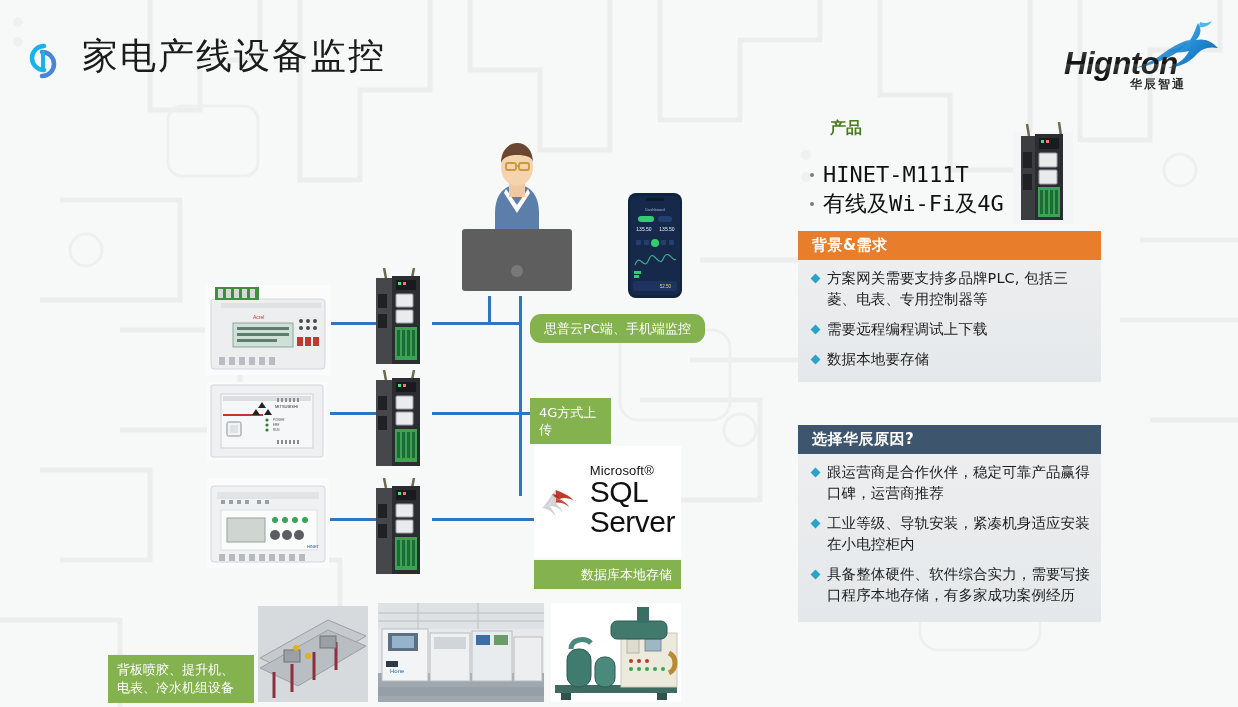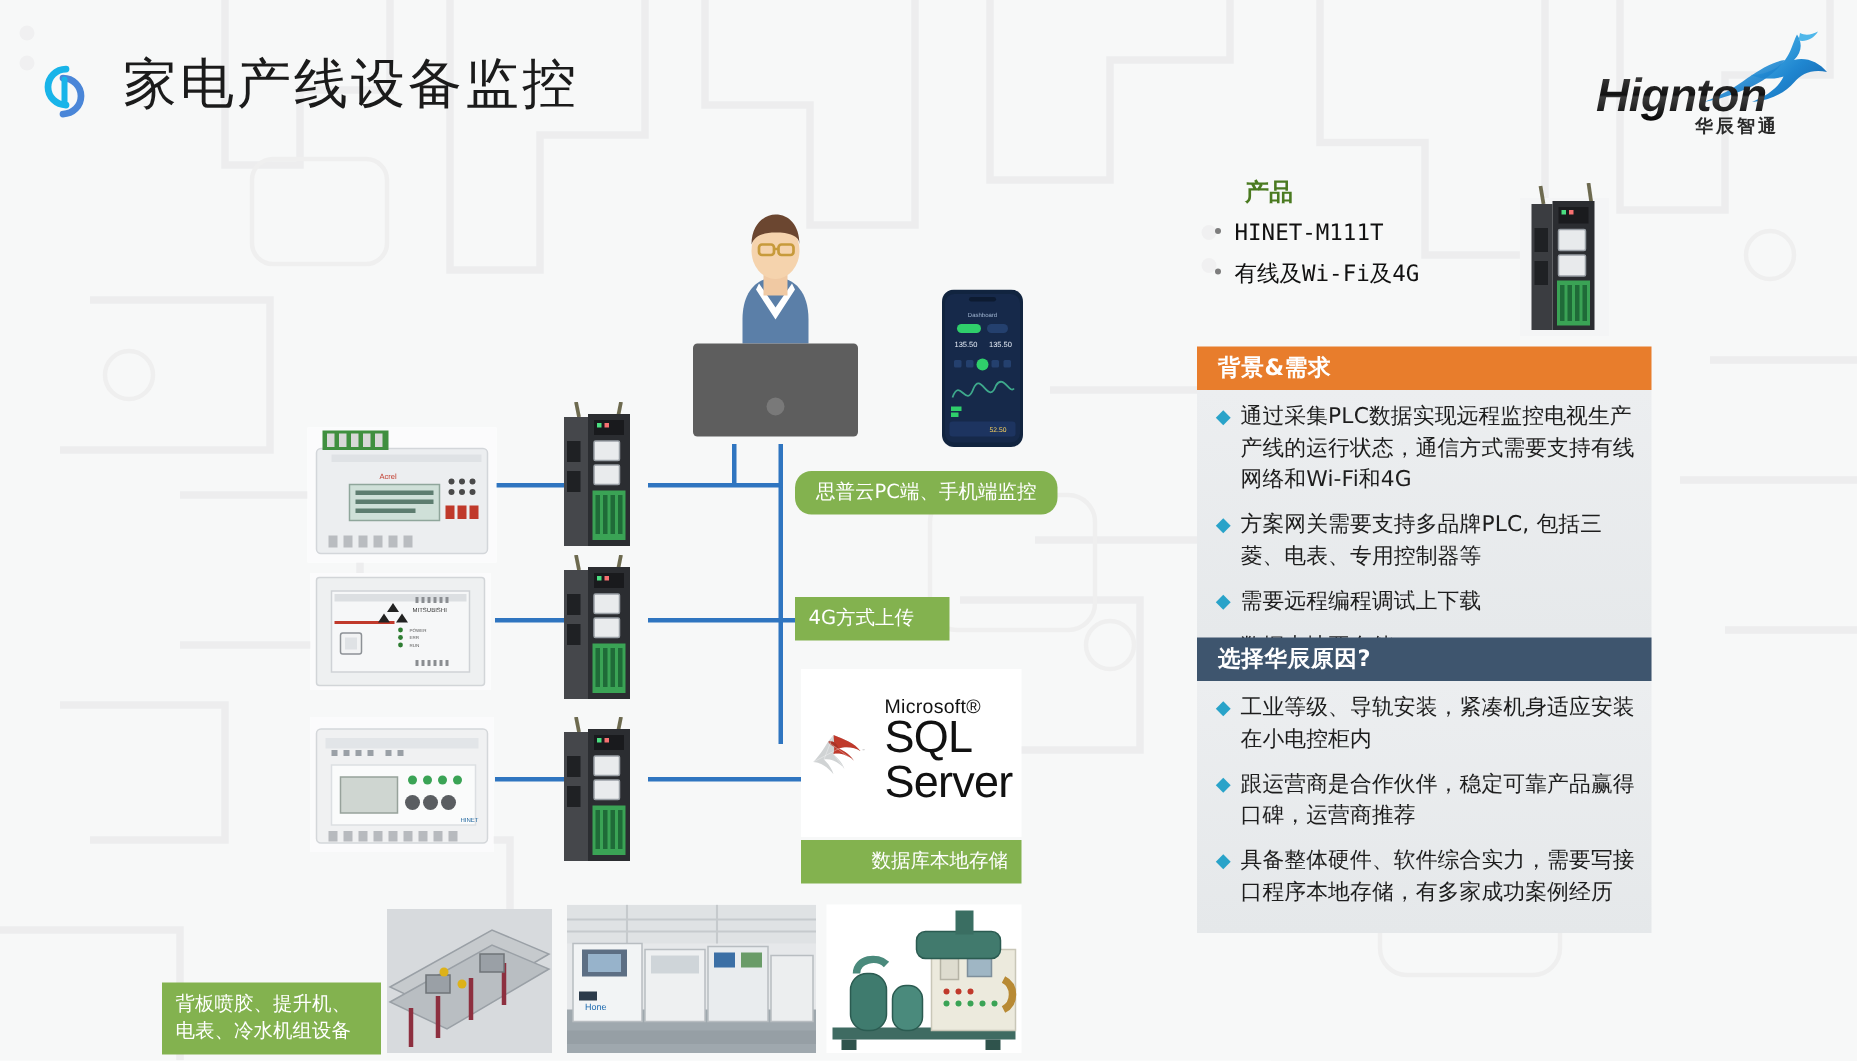--- a/index.html
+++ b/index.html
@@ -87,21 +87,21 @@
   
   .product { position: absolute; left: 806px; top: 118px; width: 300px; height: 112px; }
   .product-title {
     position: absolute; left: 24px; top: 0;
     color: #4a7a20; font-weight: bold; font-size: 16px;
     font-family: "DejaVu Sans", sans-serif;
   }
   .product-li {
     position: absolute; left: 2px;
     font-family: "DejaVu Sans Mono", "DejaVu Sans", monospace;
-    font-size: 15px; color: #111; white-space: nowrap;
+    font-size: 22px; color: #111; white-space: nowrap; margin-top: 16px;
   }
   .product-li .pd {
     display: inline-block; width: 4px; height: 4px; background: #7d7d7d;
     border-radius: 50%; vertical-align: middle; margin: 0 9px 3px 2px;
   }
 
   
   .photo { position: absolute; overflow: hidden; background: #fff; }
   .link-line { position: absolute; background: #2f75c0; height: 3px; }
   .link-v { position: absolute; background: #2f75c0; width: 3px; }
@@ -264,47 +264,43 @@
       <rect x="10" y="30" width="9" height="16" fill="#1f2124"></rect>
       <rect x="10" y="52" width="9" height="16" fill="#1f2124"></rect>
     </svg>
   </div>
 
   <div class="panel" style="top:231px;">
     <div class="panel-head orange">背景&amp;需求</div>
     <div class="panel-body">
       <div class="bullet-row">
         <span class="dia"></span>
-        <span class="btext">通过采集PLC数据实现远程监控电视生产产线的运行状态，通信方式需要支持有线网络和Wi-Fi和4G</span>
-      </div>
-      <div class="bullet-row">
-        <span class="dia"></span>
         <span class="btext">方案网关需要支持多品牌PLC, 包括三菱、电表、专用控制器等</span>
       </div>
       <div class="bullet-row">
         <span class="dia"></span>
         <span class="btext">需要远程编程调试上下载</span>
       </div>
       <div class="bullet-row">
         <span class="dia"></span>
         <span class="btext">数据本地要存储</span>
       </div>
     </div>
   </div>
 
   <div class="panel" style="top:425px;">
     <div class="panel-head slate">选择华辰原因?</div>
     <div class="panel-body" style="padding-bottom:14px;">
       <div class="bullet-row">
         <span class="dia"></span>
-        <span class="btext">工业等级、导轨安装，紧凑机身适应安装在小电控柜内</span>
+        <span class="btext">跟运营商是合作伙伴，稳定可靠产品赢得口碑，运营商推荐</span>
       </div>
       <div class="bullet-row">
         <span class="dia"></span>
-        <span class="btext">跟运营商是合作伙伴，稳定可靠产品赢得口碑，运营商推荐</span>
+        <span class="btext">工业等级、导轨安装，紧凑机身适应安装在小电控柜内</span>
       </div>
       <div class="bullet-row">
         <span class="dia"></span>
         <span class="btext">具备整体硬件、软件综合实力，需要写接口程序本地存储，有多家成功案例经历</span>
       </div>
     </div>
   </div>
 
   <div class="link-v" style="left:488px;top:296px;height:28px;"></div>
   <div class="link-v" style="left:519px;top:296px;height:200px;"></div>
@@ -601,21 +597,21 @@
       <rect x="44" y="54" width="20" height="30" rx="9" fill="#4a8a7c" stroke="#2b5b51"></rect>
       <rect x="60" y="18" width="56" height="18" rx="6" fill="#417a6d" stroke="#2b5b51"></rect>
       <rect x="86" y="4" width="12" height="16" fill="#3a6e62"></rect>
       <path d="M20 46 C20 36 34 34 40 40" stroke="#4a8a7c" stroke-width="5" fill="none"></path>
       <path d="M118 50 C126 54 126 66 118 70" stroke="#b88a34" stroke-width="5" fill="none"></path>
     </svg>
   </div>
 
   <div class="glabel" style="left:530px;top:314px;width:175px;text-align:center;border-radius:11px;">思普云PC端、手机端监控</div>
 
-  <div class="glabel" style="left:530px;top:398px;width:103px;">4G方式上传</div>
+  <div class="glabel" style="left:530px;top:398px;width:81px;">4G方式上传</div>
 
   <div class="glabel" style="left:534px;top:560px;width:147px;text-align:right;">数据库本地存储</div>
 
 
   <div class="glabel" style="left:108px;top:655px;width:146px;line-height:18px;">背板喷胶、提升机、
 电表、冷水机组设备</div>
 
 </div>
 
 </body></html>

